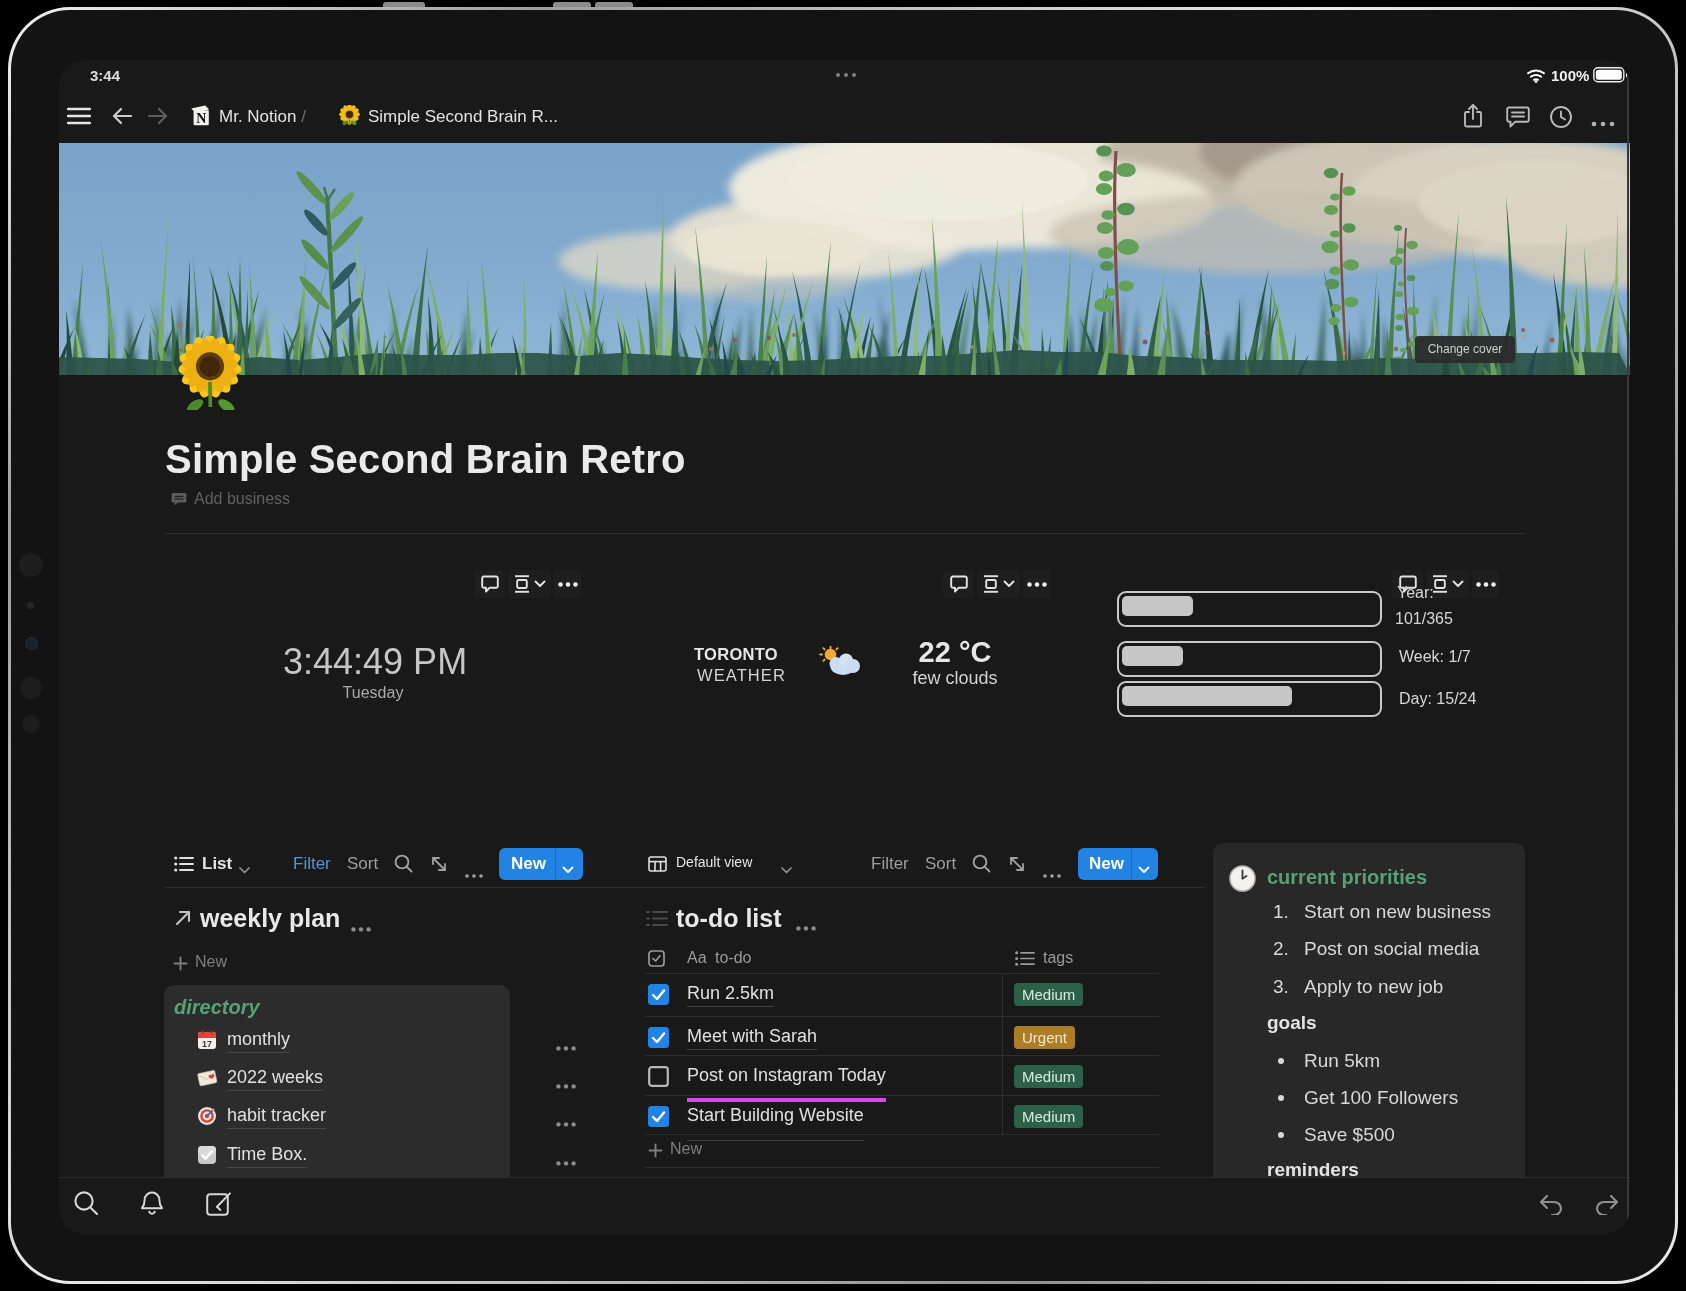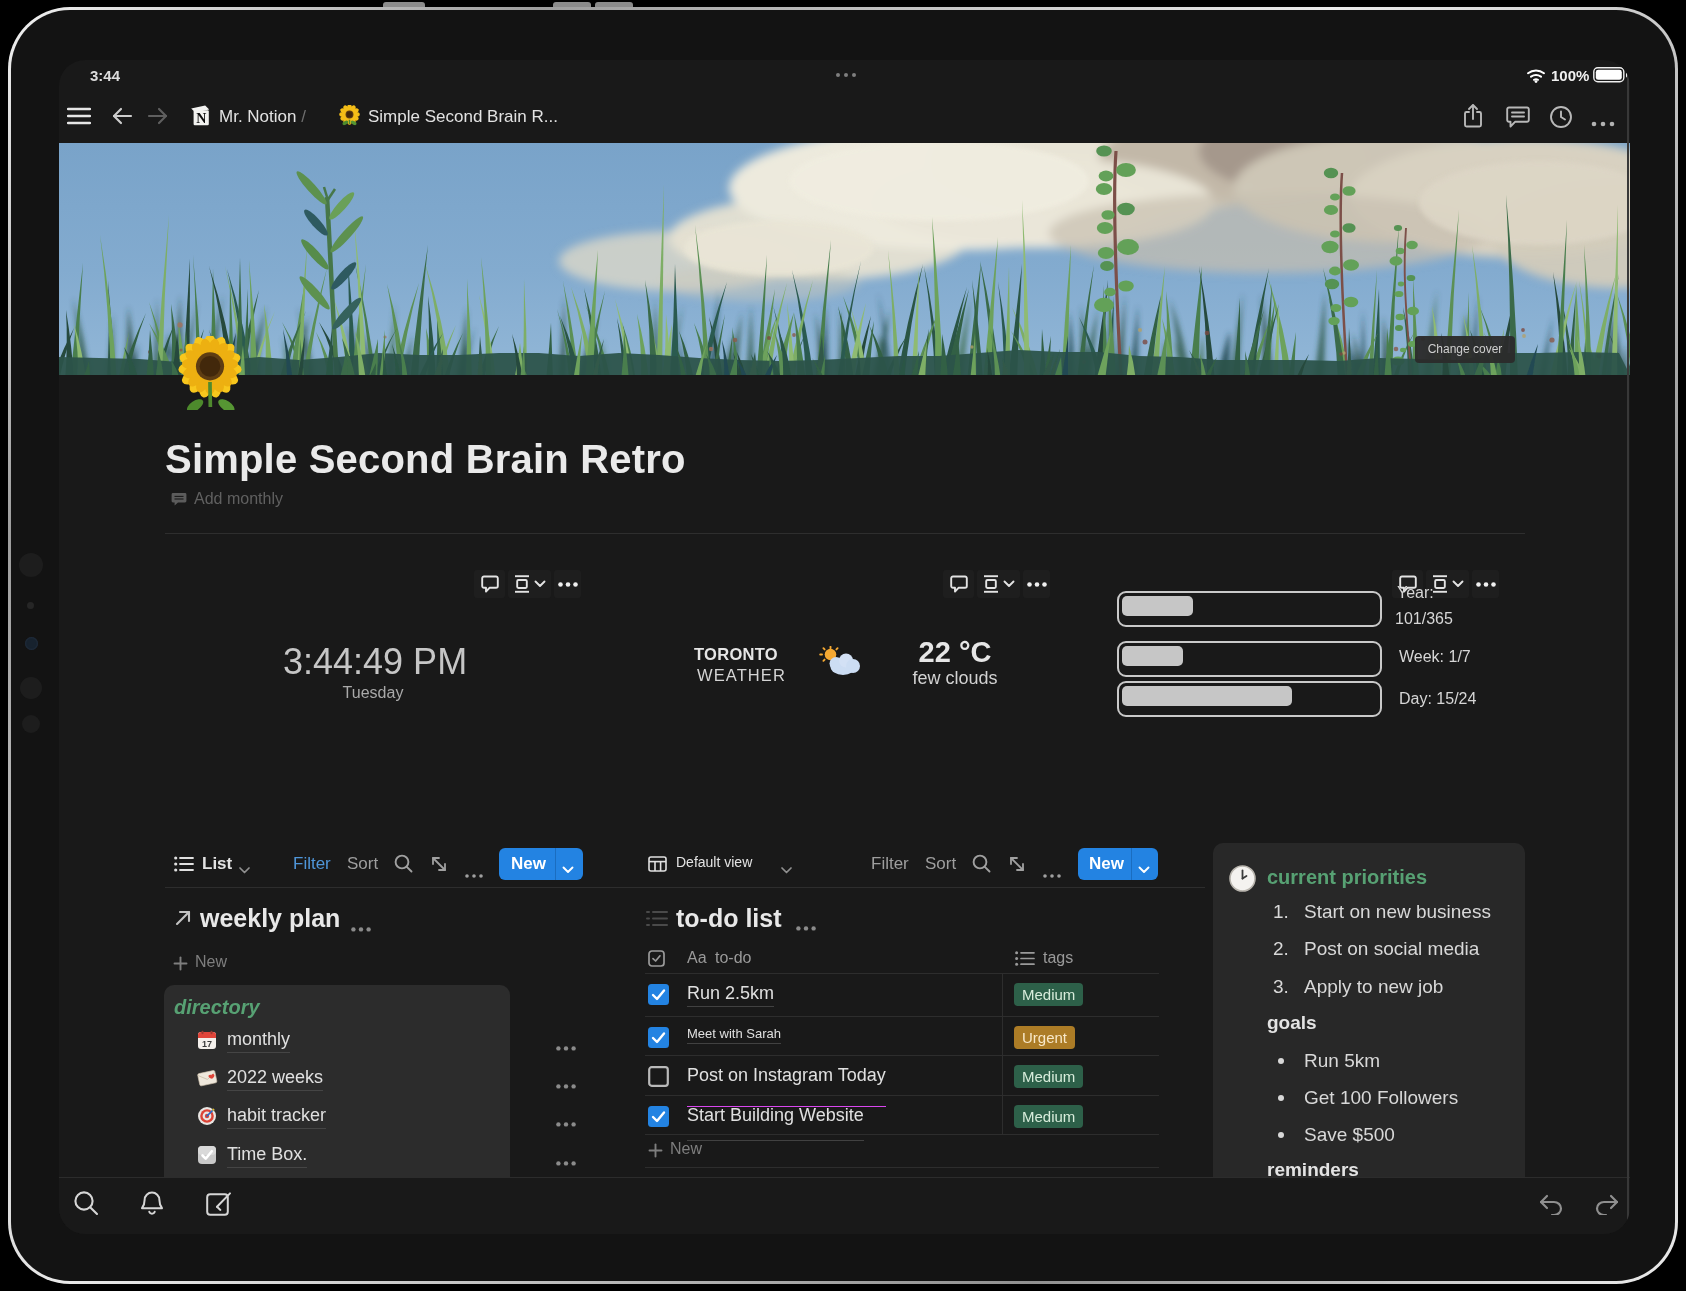--- a/index.html
+++ b/index.html
@@ -735,21 +735,21 @@
         </g>
       </svg></div>
 <div class="txt" style="left:106px;top:377px;font-size:40px;font-weight:700;color:#eaeaea;letter-spacing:0.2px;">Simple Second Brain Retro</div>
 <div class="a" style="left:112px;top:432px;width:16px;height:15px;"><svg width="16" height="15" viewBox="0 0 16 15">
         <path d="M2,1 H14 a1.4,1.4 0 0 1 1.4,1.4 V9 a1.4,1.4 0 0 1 -1.4,1.4 H7 L3.6,13.6 V10.4 H2 A1.4,1.4 0 0 1 0.6,9 V2.4 A1.4,1.4 0 0 1 2,1 Z" fill="#5c5c5c"></path>
         <g stroke="#191919" stroke-width="1.1">
           <path d="M3.5,4.4 H12.5"></path>
           <path d="M3.5,7 H12.5"></path>
         </g>
       </svg></div>
-<div class="txt" style="left:135px;top:430px;font-size:16px;color:#606060;">Add monthly</div>
+<div class="txt" style="left:135px;top:430px;font-size:16px;color:#606060;">Add business</div>
 <div class="a" style="left:106px;top:473px;width:1360px;height:1px;background:#2e2e2e;"></div>
 <div class="a" style="left:415px;top:510px;display:flex;gap:3px;">
       <div style="width:31px;height:28px;background:#1e1e1e;border-radius:3px;display:flex;align-items:center;justify-content:center;">
         <svg width="18" height="18" viewBox="0 0 18 18" style="">
           <path d="M3,1.5 H15 a1.8,1.8 0 0 1 1.8,1.8 V11 a1.8,1.8 0 0 1 -1.8,1.8 H8.5 L5,16.5 V12.8 H3 A1.8,1.8 0 0 1 1.2,11 V3.3 A1.8,1.8 0 0 1 3,1.5 Z" stroke="#e3e3e3" stroke-width="1.9" fill="none" stroke-linejoin="round"></path>
         </svg>
       </div>
       <div style="width:43px;height:28px;background:#1e1e1e;border-radius:3px;display:flex;align-items:center;justify-content:center;gap:4px;">
         <svg width="16" height="18" viewBox="0 0 16 18" style="">
           <g stroke="#e3e3e3" stroke-width="1.9" fill="none">
@@ -1076,26 +1076,26 @@
 <div class="a" style="left:589px;top:924px;"><svg width="21" height="21" viewBox="0 0 21 21" style="">
         <rect width="21" height="21" rx="3.5" fill="#2383e2"></rect>
         <path d="M5,11 L9,15 L16,6.5" stroke="#fff" stroke-width="2.4" fill="none" stroke-linecap="round" stroke-linejoin="round"></path>
       </svg></div>
 <div class="txt" style="left:628px;top:923px;font-size:18px;color:#e0e0e0;border-bottom:1px solid #414141;padding-bottom:2px;">Run 2.5km</div>
 <div class="a" style="left:955px;top:923px;height:23px;border-radius:4px;background:#2d6049;color:#d8ecdb;font-size:15px;line-height:23px;padding:0 8px;">Medium</div>
 <div class="a" style="left:589px;top:967px;"><svg width="21" height="21" viewBox="0 0 21 21" style="">
         <rect width="21" height="21" rx="3.5" fill="#2383e2"></rect>
         <path d="M5,11 L9,15 L16,6.5" stroke="#fff" stroke-width="2.4" fill="none" stroke-linecap="round" stroke-linejoin="round"></path>
       </svg></div>
-<div class="txt" style="left:628px;top:966px;font-size:13px;color:#e0e0e0;border-bottom:1px solid #414141;padding-bottom:2px;">Meet with Sarah</div>
+<div class="txt" style="left:628px;top:966px;font-size:18px;color:#e0e0e0;border-bottom:1px solid #414141;padding-bottom:2px;">Meet with Sarah</div>
 <div class="a" style="left:955px;top:966px;height:23px;border-radius:4px;background:#ac7c26;color:#f8e8c8;font-size:15px;line-height:23px;padding:0 8px;">Urgent</div>
 <div class="a" style="left:589px;top:1006px;"><svg width="21" height="21" viewBox="0 0 21 21" style="">
         <rect x="1.2" y="1.2" width="18.6" height="18.6" rx="2.5" stroke="#b9b9b9" stroke-width="2.2" fill="none"></rect>
       </svg></div>
-<div class="txt" style="left:628px;top:1005px;font-size:18px;color:#e0e0e0;border-bottom:1px solid #d946ef;padding-bottom:20px;">Post on Instagram Today</div>
+<div class="txt" style="left:628px;top:1005px;font-size:18px;color:#e0e0e0;border-bottom:4px solid #d946ef;padding-bottom:12px;">Post on Instagram Today</div>
 <div class="a" style="left:955px;top:1005px;height:23px;border-radius:4px;background:#2d6049;color:#d8ecdb;font-size:15px;line-height:23px;padding:0 8px;">Medium</div>
 <div class="a" style="left:589px;top:1046px;"><svg width="21" height="21" viewBox="0 0 21 21" style="">
         <rect width="21" height="21" rx="3.5" fill="#2383e2"></rect>
         <path d="M5,11 L9,15 L16,6.5" stroke="#fff" stroke-width="2.4" fill="none" stroke-linecap="round" stroke-linejoin="round"></path>
       </svg></div>
 <div class="txt" style="left:628px;top:1045px;font-size:18px;color:#e0e0e0;border-bottom:1px solid #414141;padding-bottom:14px;">Start Building Website</div>
 <div class="a" style="left:955px;top:1045px;height:23px;border-radius:4px;background:#2d6049;color:#d8ecdb;font-size:15px;line-height:23px;padding:0 8px;">Medium</div>
 <div class="a" style="left:589px;top:1083px;"><svg width="15" height="15" viewBox="0 0 15 15" style="">
         <g stroke="#7e7e7e" stroke-width="1.9" stroke-linecap="round">
           <path d="M7.5,1.5 V13.5"></path>

